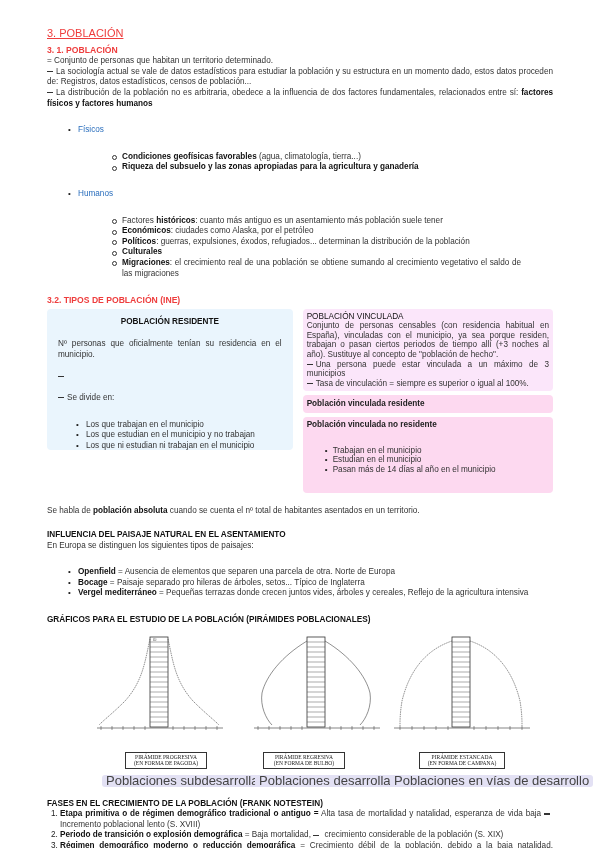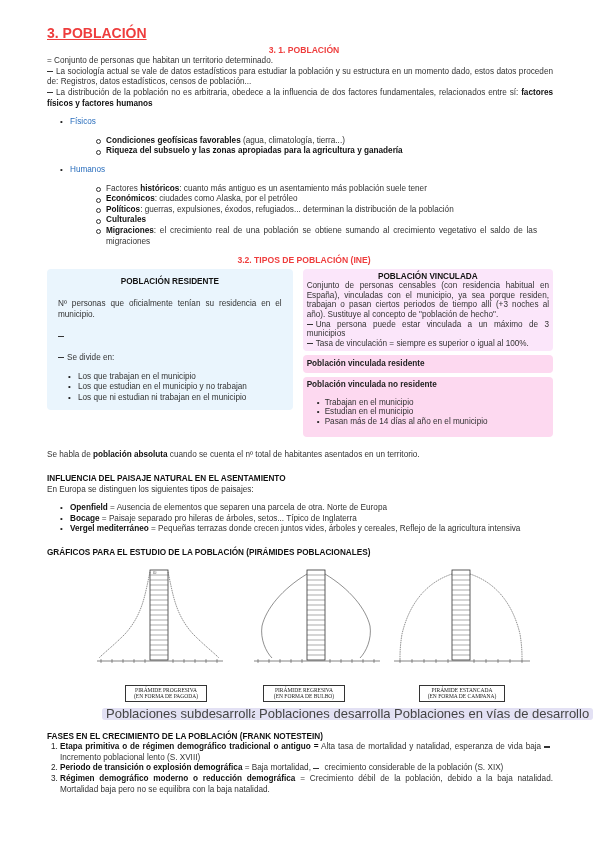--- a/index.html
+++ b/index.html
@@ -2,40 +2,40 @@
 <html><head>
 <meta charset="utf-8">
 <style>
   html, body { margin: 0; padding: 0; background: #ffffff; }
   body {
     width: 600px; height: 848px; overflow: hidden; position: relative;
     font-family: "Liberation Sans", sans-serif; color: #333;
     font-size: 8.2px; line-height: 10.6px;
   }
   .page { position: absolute; left: 47px; top: 28px; width: 506px; }
-  .h1 { color: #ee3d3d; font-weight: bold; font-size: 14px; text-decoration: underline; margin: 0 0 6px 0; }
-  .h2 { color: #ee3d3d; font-weight: bold; font-size: 8.6px; margin: 0 0 1px 8px; text-align: center; }
+  .h1 { color: #ee3d3d; font-weight: normal; font-size: 11px; text-decoration: underline; margin: 0 0 6px 0; }
+  .h2 { color: #ee3d3d; font-weight: bold; font-size: 8.6px; margin: 0 0 1px 0; }
   .p { margin: 0; text-align: justify; }
   .dash { display: inline-block; width: 6px; height: 1.2px; background: #333; vertical-align: middle; margin-right: 3px; }
   b { color: #111; }
-  ul { margin: 8px; padding: 0; list-style: none; }
+  ul { margin: 16px; padding: 0; list-style: none; }
   .l1 > li { position: relative; padding-left: 15px; }
   .l1 > li::before { content: "•"; position: absolute; left: 5px; top: 0; font-size: 8px; color: #222; }
   .l2 > li { position: relative; padding-left: 28px; text-align: justify; }
   .l2 > li::before { content: ""; position: absolute; left: 18px; top: 3.5px; width: 3px; height: 3px; border: 1px solid #333; border-radius: 50%; }
   .blue { color: #2a6ebd; }
   .sec { margin-top: 8px; }
   .row { display: flex; gap: 10px; margin-top: 3px; }
   .box-res { background: #eaf5fd; border-radius: 4px; width: 248px; height: 141px; padding: 6px 11px; box-sizing: border-box; }
   .box-res .title { text-align: center; font-weight: bold; color: #111; margin: 2px 0 12px 0; }
   .box-res .l1 > li { padding-left: 12px; }
   .box-res .l1 > li::before { left: 2px; }
   .right-col { width: 253px; display: flex; flex-direction: column; gap: 4px; }
   .box-vin { background: #fbe6fa; border-radius: 4px; padding: 3px 4px; line-height: 9.6px; }
-  .box-vin .title { text-align: center; font-weight: bold; color: #111; }
+  .box-vin .title { text-align: left; font-weight: normal; color: #111; }
   .box-pink { background: #fdd9f0; border-radius: 4px; padding: 3px 4px; line-height: 9.6px; }
   .box-pink .title { text-align: left; font-weight: bold; color: #222; }
   .box-pink .l1 > li { padding-left: 10px; }
   .box-pink .l1 > li::before { left: 2px; }
   .caps { font-weight: bold; color: #111; }
   .pyr-row { position: relative; height: 162px; margin-top: 5px; }
   .pyr { position: absolute; top: 0; }
   .pyr svg { display: block; }
   .pyr-caption { position: absolute; border: 1px solid #333; background: #fff; font-family: "Liberation Serif", serif; font-size: 5.5px; line-height: 6.5px; text-align: center; color: #222; padding: 1px 2px; }
   .pyr-tag { position: absolute; background: #e3e1f4; border-radius: 3px; color: #444; font-size: 13px; padding: 1px 4px; white-space: nowrap; }

